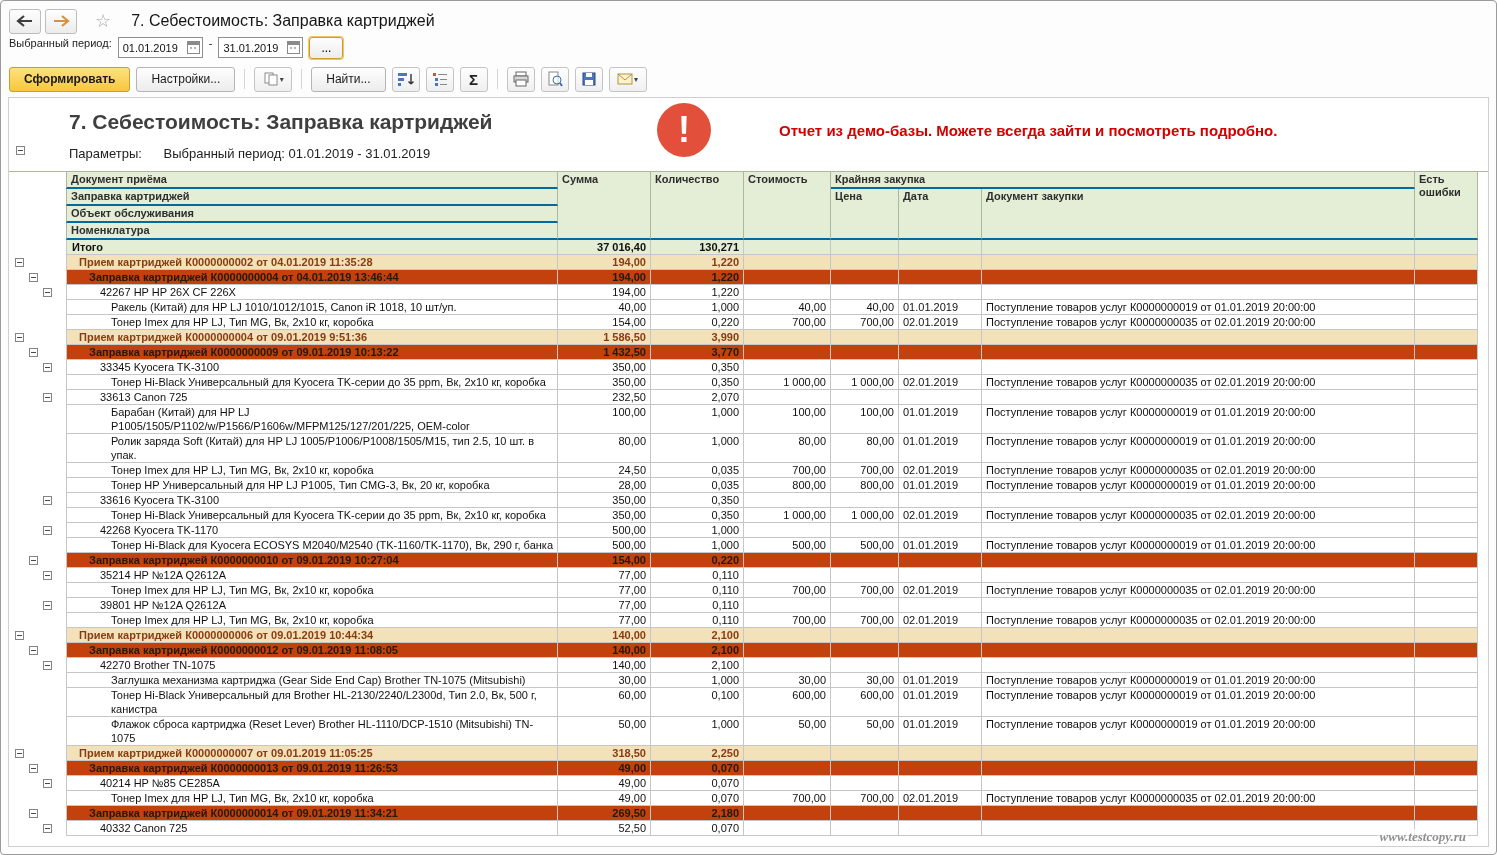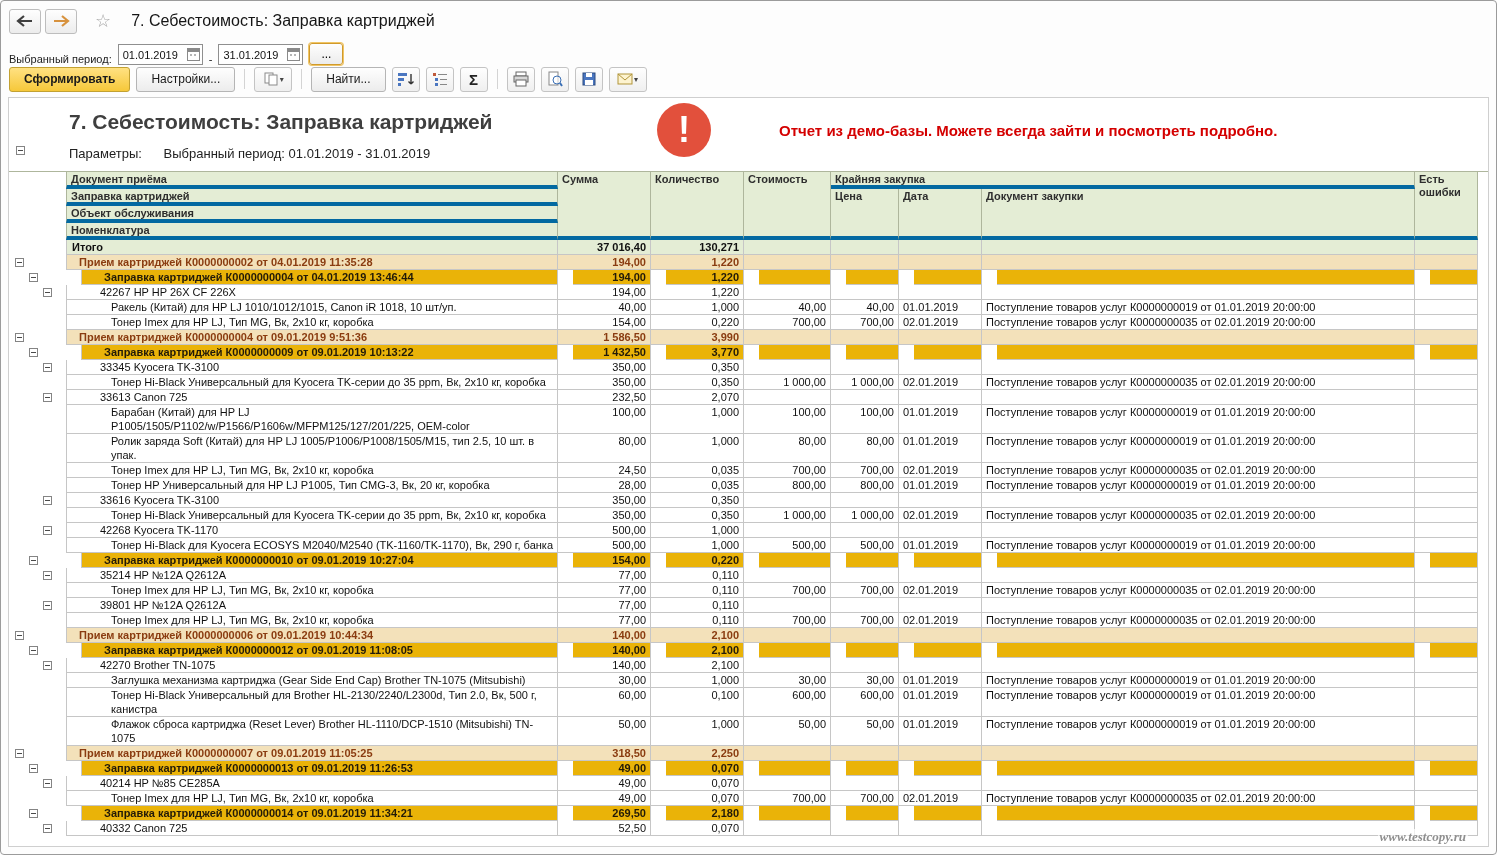--- a/index.html
+++ b/index.html
@@ -8,21 +8,21 @@
     width:1497px;height:855px;border:1px solid #9b9b9b;border-radius:4px;
     display:flex;flex-direction:column;background:#fdfdfd;overflow:hidden;position:relative;
   }
   
   .tb1{height:36px;display:flex;align-items:center;padding:4px 8px 0 8px;gap:4px;}
   .navbtn{width:32px;height:25px;border:1px solid #bdbdbd;border-radius:3px;
     background:linear-gradient(#fefefe,#ececec);display:inline-flex;align-items:center;justify-content:center;cursor:pointer;}
   .star{font-size:18px;color:#a8a8a8;margin:0 6px 0 14px;cursor:pointer;}
   .wtitle{font-size:16px;color:#151515;margin-left:10px;}
   
-  .tb2{height:28px;display:flex;align-items:flex-end;padding:0 8px;gap:6px;font-size:11px;color:#222;}
+  .tb2{height:28px;display:flex;align-items:flex-start;padding:0 8px;gap:6px;font-size:11px;color:#222;}
   .datefld{display:inline-flex;align-items:center;border:1px solid #8f8f8f;background:#fff;height:21px;padding:0 2px 0 4px;gap:2px;}
   .datefld input{border:none;outline:none;width:62px;font:11px "Liberation Sans",sans-serif;color:#111;}
   .calico{width:13px;height:13px;border:1px solid #8a8a8a;border-top:4px solid #8a8a8a;background:
      linear-gradient(#b5b5b5,#b5b5b5) 2px 2px/2px 2px no-repeat,
      linear-gradient(#b5b5b5,#b5b5b5) 6px 2px/2px 2px no-repeat,#fff;cursor:pointer;}
   .more{width:34px;height:22px;border:1px solid #d09a2c;box-shadow:0 0 0 1px #f0c565;border-radius:3px;
     background:linear-gradient(#fefefe,#ececec);font-size:12px;cursor:pointer;}
   
   .tb3{height:32px;display:flex;align-items:center;padding:2px 8px 6px 8px;gap:6px;}
   .btn{height:25px;border:1px solid #b5b5b5;border-radius:3px;background:linear-gradient(#fefefe,#ececec);
@@ -39,30 +39,30 @@
   .r-title{margin:12px 0 0 60px;font-size:21px;font-weight:700;color:#3f3f3f;}
   .warn{position:absolute;top:5px;left:648px;display:flex;align-items:center;gap:24px;}
   .warn-circle{width:54px;height:54px;border-radius:50%;background:#e2503c;color:#fff;font-size:36px;font-weight:700;
     display:flex;align-items:center;justify-content:center;}
   .warn-text{font-size:15px;font-weight:700;color:#d40000;margin-left:44px;}
   .r-params{margin:12px 0 10px 60px;font-size:13px;color:#222;}
   .r-params .pv{margin-left:18px;}
   
   .thead,.trow{display:grid;grid-template-columns:57px 492px 93px 93px 87px 68px 83px 433px 63px;}
   .thead{grid-template-rows:17px 17px 17px 17px;border-top:1px solid #aeb69c;}
-  .hcell{background:#e4edd5;border-right:1px solid #aeb69c;border-bottom:4px solid #0369a1;
+  .hcell{background:#e4edd5;border-right:1px solid #aeb69c;border-bottom:2px solid #0369a1;
     font-size:11px;font-weight:700;color:#2e2e2e;padding:1px 4px;line-height:13px;overflow:hidden;}
   .hcell.bl{border-left:1px solid #aeb69c;}
   .cell{font-size:11px;line-height:14px;min-height:15px;padding:0 4px;border-right:1px solid #c6c6c6;
     border-bottom:1px solid #c6c6c6;color:#111;overflow:hidden;white-space:nowrap;}
   .c-name{border-left:1px solid #c6c6c6;white-space:normal;}
   .c-sum,.c-qty,.c-cost,.c-price{text-align:right;}
   .total .cell{background:#e4edd5;font-weight:700;}
   .g1 .cell{background:#f3e1ba;font-weight:700;color:#8a3c10;}
-  .g2 .cell{background:#eab308;font-weight:700;color:#221a08;margin-left:15px;}
+  .g2 .cell{background:#c2410c;font-weight:700;color:#221a08;}
   .total .c-name{padding-left:5px;}
   .g1 .c-name{padding-left:12px;}
   .g2 .c-name{padding-left:22px;}
   .item .c-name{padding-left:33px;}
   .d .c-name{padding-left:44px;}
   .gut{position:relative;background:#fff;}
   .exp{position:absolute;top:3px;width:9px;height:9px;border:1px solid #848484;background:#fff;cursor:pointer;}
   .exp::after{content:'';position:absolute;left:1px;right:1px;top:3px;height:1px;background:#4a4a4a;}
   .exp-g1{left:6px;}.exp-g2{left:20px;}.exp-item{left:34px;}
   .exp-top{position:absolute;left:7px;top:48px;width:9px;height:9px;border:1px solid #848484;background:#fff;cursor:pointer;}

